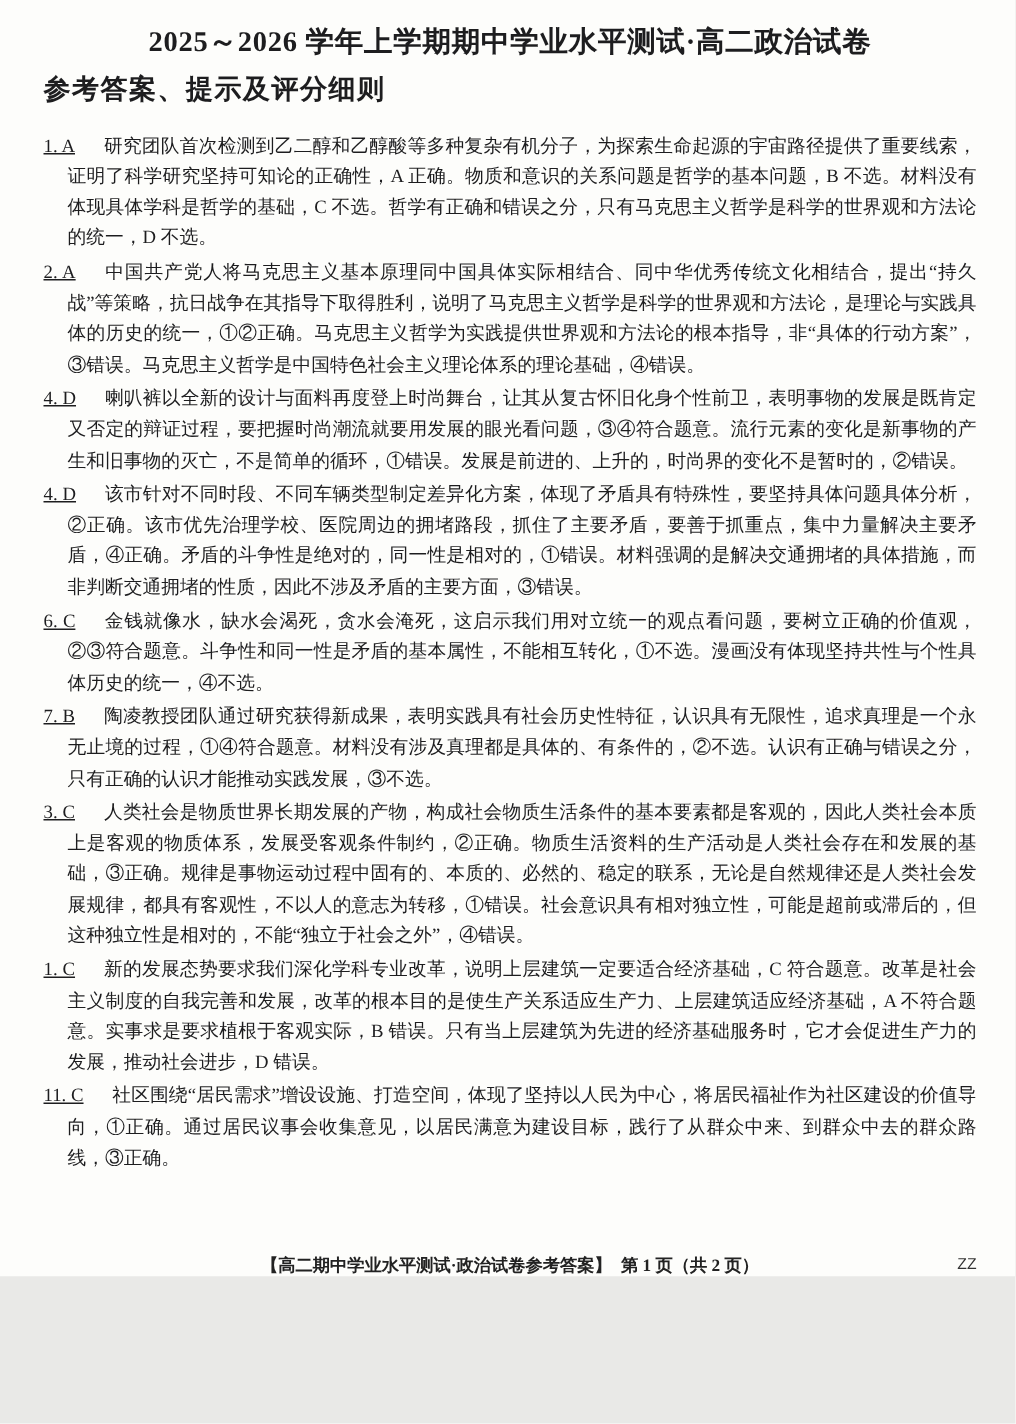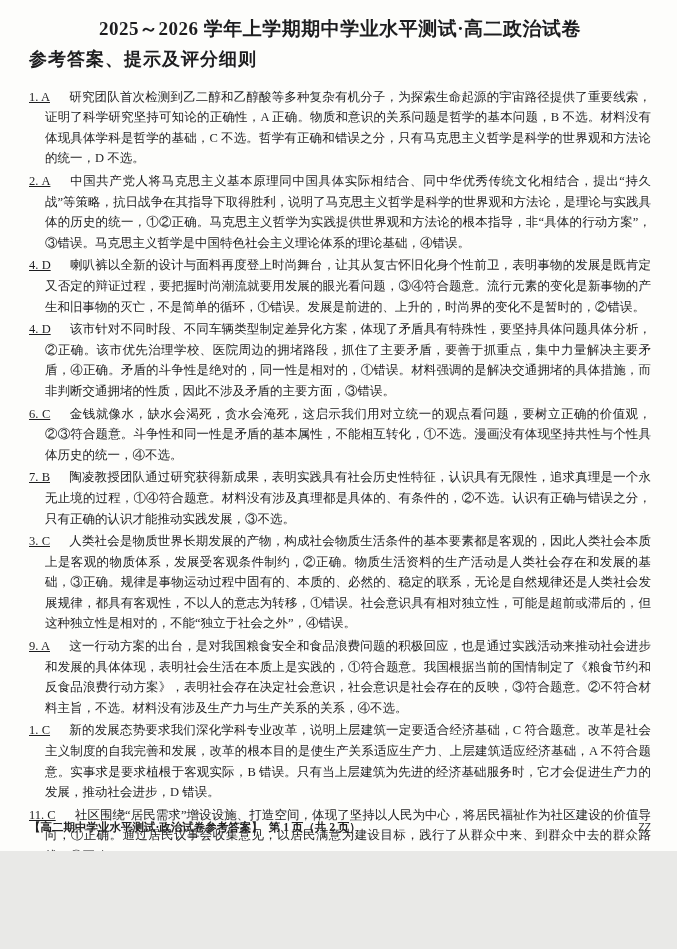--- a/index.html
+++ b/index.html
@@ -40,21 +40,22 @@
   .item {
     padding-left: 16px;
     text-indent: -16px;
     margin-bottom: 2px;
   }
   .item .marker { margin-right: 16px; white-space: nowrap; text-decoration: underline; }
   .footer {
     position: absolute;
     left: 29px;
     right: 26px;
-    bottom: 16px;
+    bottom: 0;
+    text-align: center;
     font-size: 11.5px;
     color: #222;
   }
   .footer .label { font-weight: bold; }
   .footer .pageinfo { margin-left: 6px; font-weight: bold; }
   .footer .code {
     position: absolute;
     right: 0;
     top: 1px;
     font-size: 10.5px;
@@ -93,24 +94,20 @@
     </div>
     <div class="item">
       <span class="marker">7. B</span>
       <span>陶凌教授团队通过研究获得新成果，表明实践具有社会历史性特征，认识具有无限性，追求真理是一个永无止境的过程，①④符合题意。材料没有涉及真理都是具体的、有条件的，②不选。认识有正确与错误之分，只有正确的认识才能推动实践发展，③不选。</span>
     </div>
     <div class="item">
       <span class="marker">3. C</span>
       <span>人类社会是物质世界长期发展的产物，构成社会物质生活条件的基本要素都是客观的，因此人类社会本质上是客观的物质体系，发展受客观条件制约，②正确。物质生活资料的生产活动是人类社会存在和发展的基础，③正确。规律是事物运动过程中固有的、本质的、必然的、稳定的联系，无论是自然规律还是人类社会发展规律，都具有客观性，不以人的意志为转移，①错误。社会意识具有相对独立性，可能是超前或滞后的，但这种独立性是相对的，不能“独立于社会之外”，④错误。</span>
     </div>
     <div class="item">
-      <span class="marker">9. A</span>
-      <span>这一行动方案的出台，是对我国粮食安全和食品浪费问题的积极回应，也是通过实践活动来推动社会进步和发展的具体体现，表明社会生活在本质上是实践的，①符合题意。我国根据当前的国情制定了《粮食节约和反食品浪费行动方案》，表明社会存在决定社会意识，社会意识是社会存在的反映，③符合题意。②不符合材料主旨，不选。材料没有涉及生产力与生产关系的关系，④不选。</span>
-    </div>
-    <div class="item">
       <span class="marker">1. C</span>
       <span>新的发展态势要求我们深化学科专业改革，说明上层建筑一定要适合经济基础，C 符合题意。改革是社会主义制度的自我完善和发展，改革的根本目的是使生产关系适应生产力、上层建筑适应经济基础，A 不符合题意。实事求是要求植根于客观实际，B 错误。只有当上层建筑为先进的经济基础服务时，它才会促进生产力的发展，推动社会进步，D 错误。</span>
     </div>
     <div class="item">
       <span class="marker">11. C</span>
       <span>社区围绕“居民需求”增设设施、打造空间，体现了坚持以人民为中心，将居民福祉作为社区建设的价值导向，①正确。通过居民议事会收集意见，以居民满意为建设目标，践行了从群众中来、到群众中去的群众路线，③正确。</span>
     </div>
   </main>
 
   <div class="footer">

